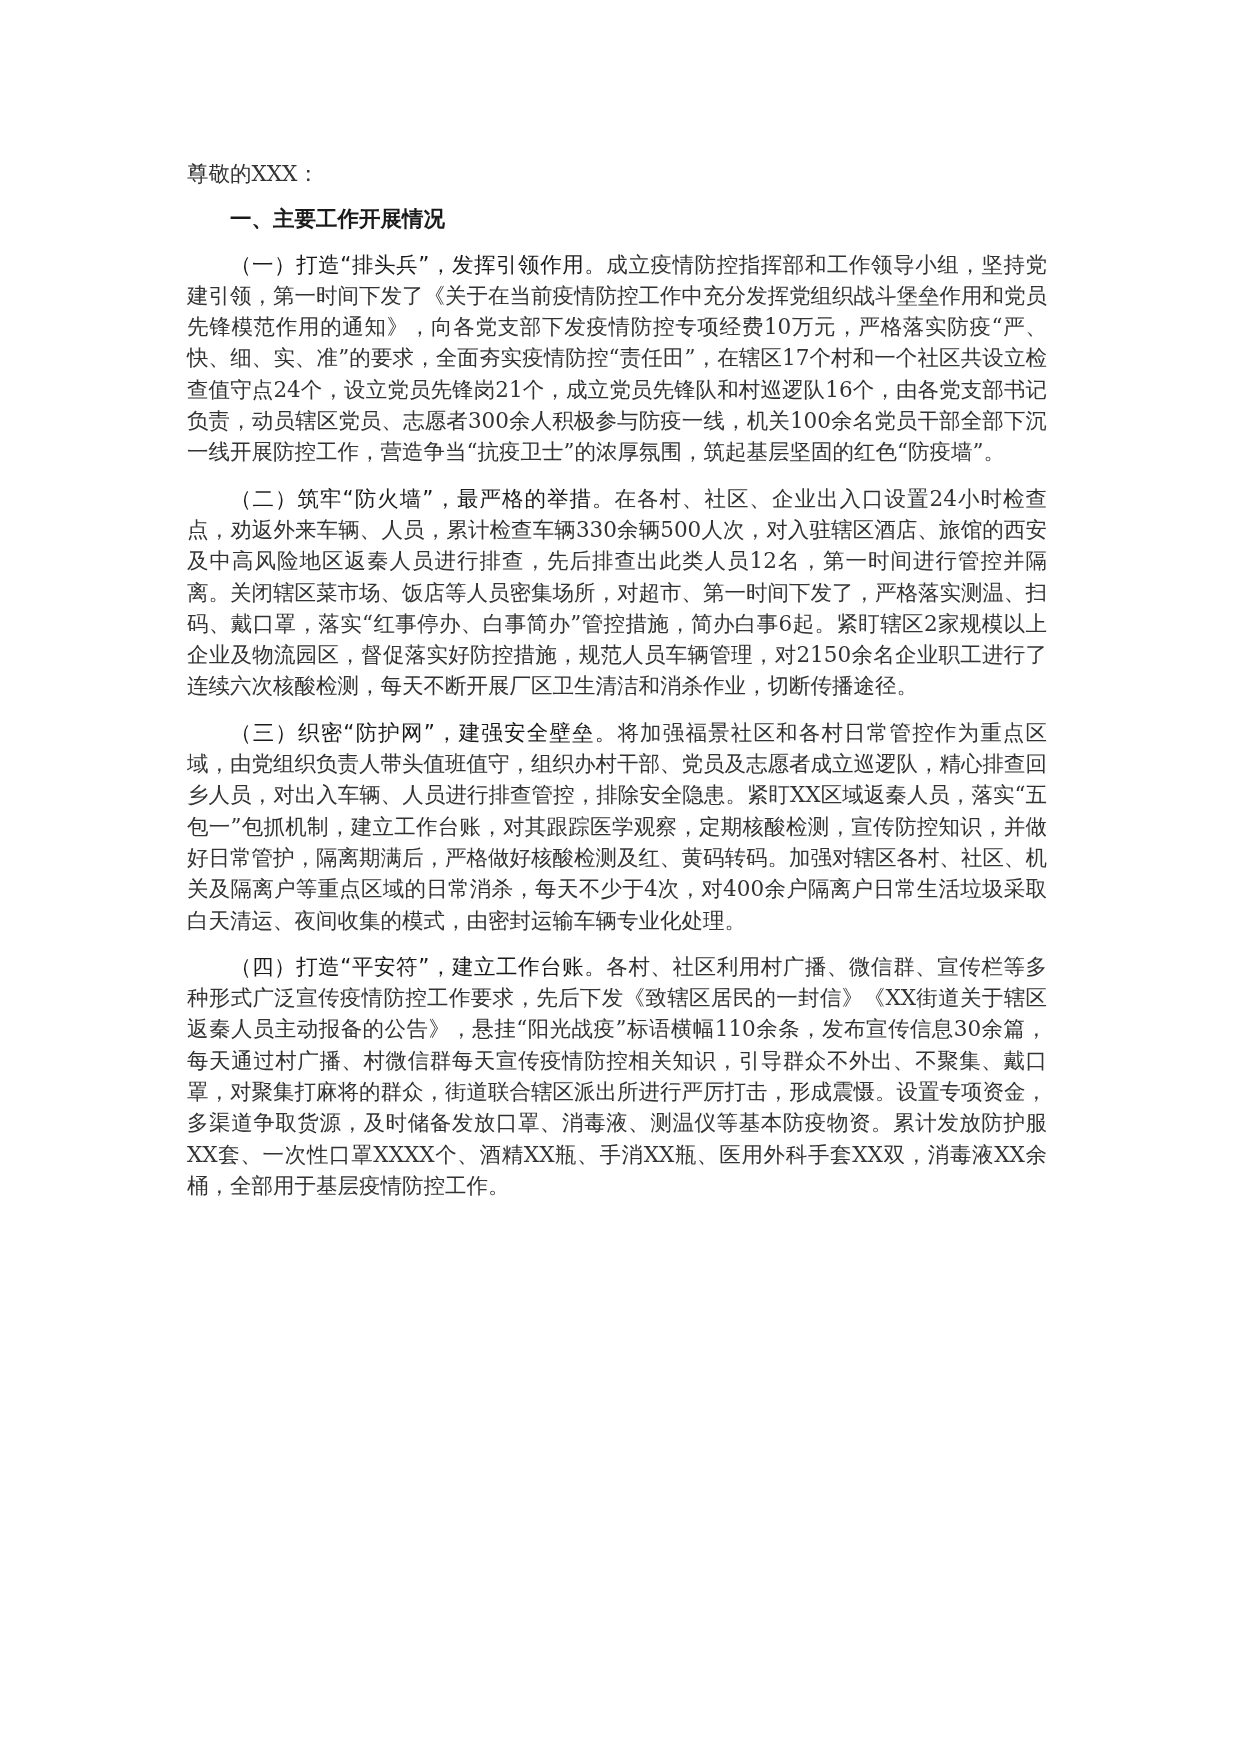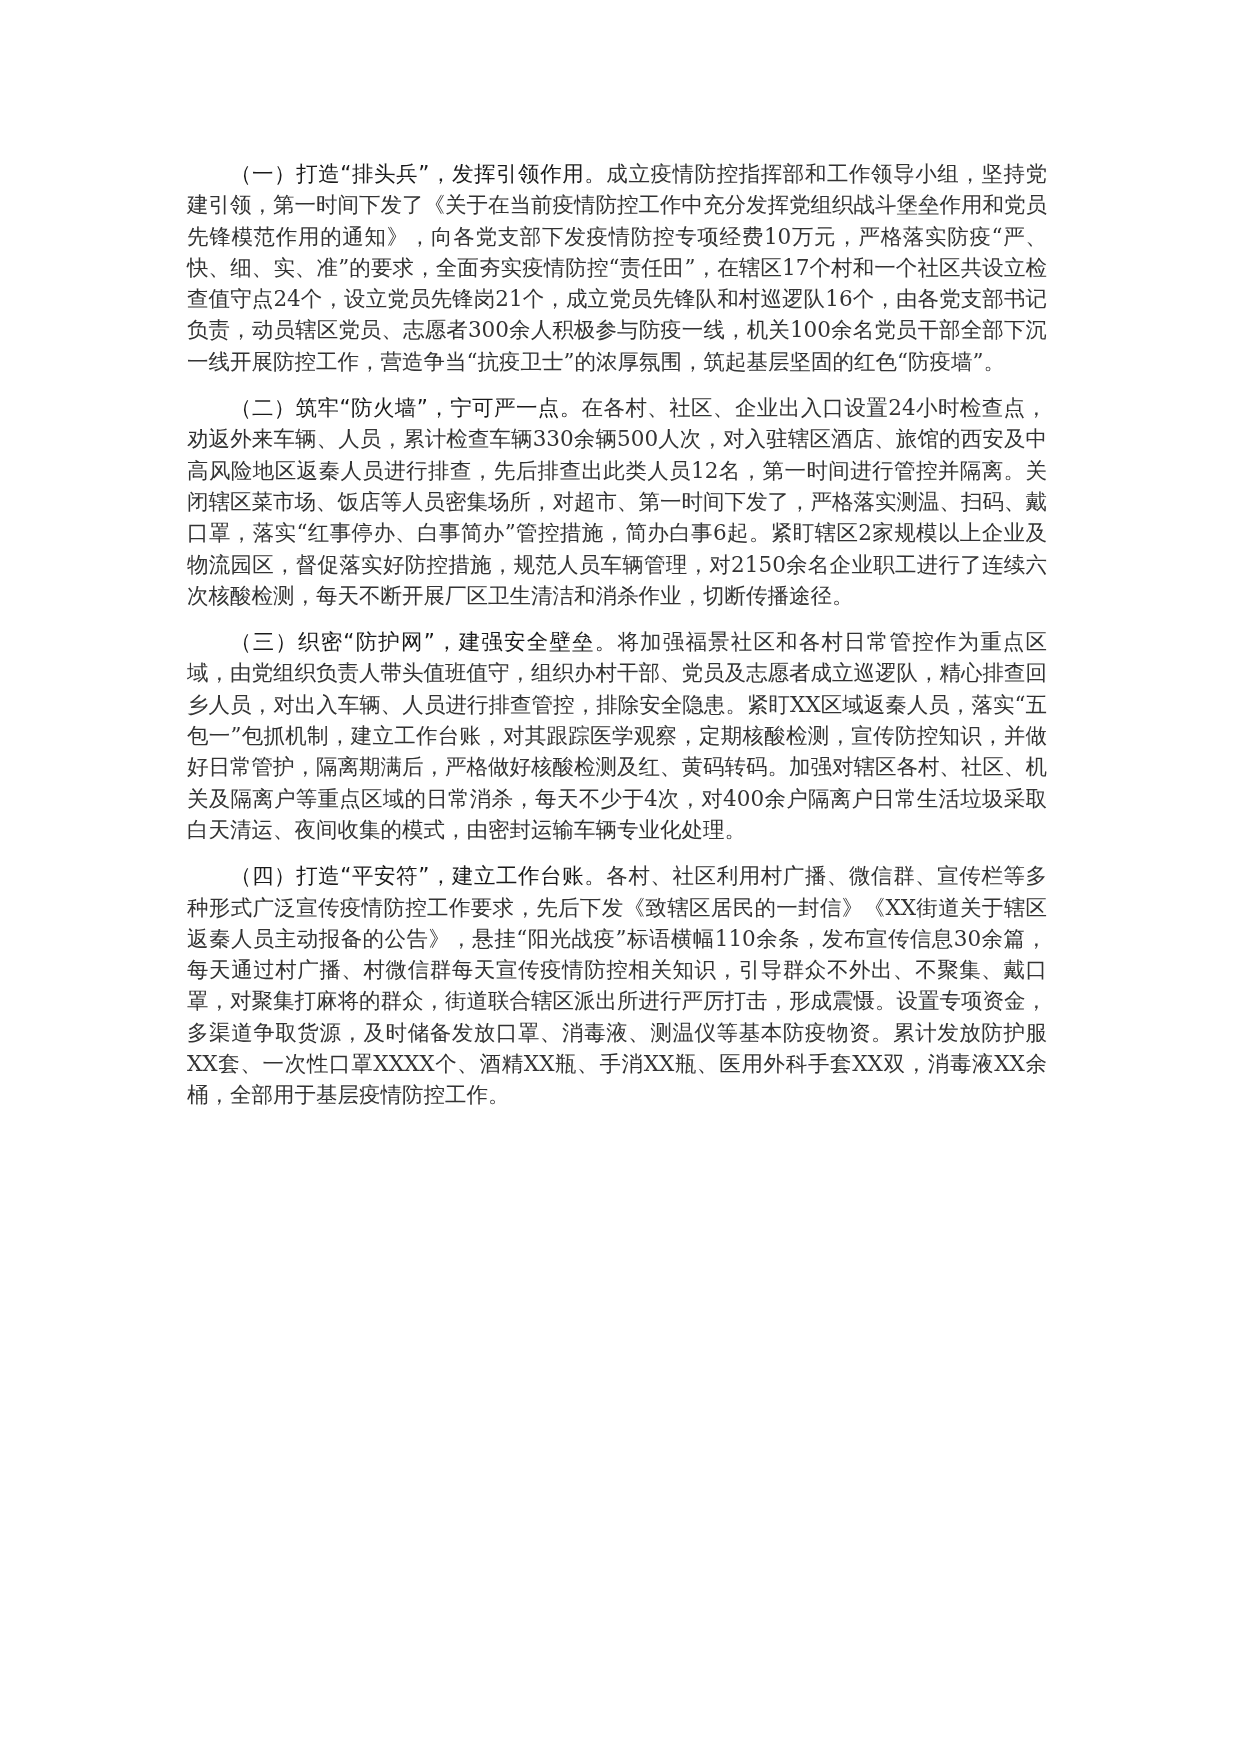--- a/index.html
+++ b/index.html
@@ -22,21 +22,23 @@
     font-family: "DejaVu Sans", "Liberation Sans", sans-serif;
     font-weight: bold;
     color: #1a1a1a;
   }
   .lead { font-family: "DejaVu Sans", "Liberation Sans", sans-serif; font-weight: normal; color: #1a1a1a; }
 </style>
 </head>
 <body>
 
 <div class="page">
+  <p class="salutation">尊敬的XXX：</p>
+  <p class="heading">一、主要工作开展情况</p>
 
   <p class="para"><span class="lead">（一）打造“排头兵”，发挥引领作用。</span><span>成立疫情防控指挥部和工作领导小组，坚持党建引领，第一时间下发了《关于在当前疫情防控工作中充分发挥党组织战斗堡垒作用和党员先锋模范作用的通知》，向各党支部下发疫情防控专项经费10万元，严格落实防疫“严、快、细、实、准”的要求，全面夯实疫情防控“责任田”，在辖区17个村和一个社区共设立检查值守点24个，设立党员先锋岗21个，成立党员先锋队和村巡逻队16个，由各党支部书记负责，动员辖区党员、志愿者300余人积极参与防疫一线，机关100余名党员干部全部下沉一线开展防控工作，营造争当“抗疫卫士”的浓厚氛围，筑起基层坚固的红色“防疫墙”。</span></p>
 
-  <p class="para"><span class="lead">（二）筑牢“防火墙”，宁可严一点。</span><span>在各村、社区、企业出入口设置24小时检查点，劝返外来车辆、人员，累计检查车辆330余辆500人次，对入驻辖区酒店、旅馆的西安及中高风险地区返秦人员进行排查，先后排查出此类人员12名，第一时间进行管控并隔离。关闭辖区菜市场、饭店等人员密集场所，对超市、第一时间下发了，严格落实测温、扫码、戴口罩，落实“红事停办、白事简办”管控措施，简办白事6起。紧盯辖区2家规模以上企业及物流园区，督促落实好防控措施，规范人员车辆管理，对2150余名企业职工进行了连续六次核酸检测，每天不断开展厂区卫生清洁和消杀作业，切断传播途径。</span></p>
+  <p class="para"><span class="lead">（二）筑牢“防火墙”，最严格的举措。</span><span>在各村、社区、企业出入口设置24小时检查点，劝返外来车辆、人员，累计检查车辆330余辆500人次，对入驻辖区酒店、旅馆的西安及中高风险地区返秦人员进行排查，先后排查出此类人员12名，第一时间进行管控并隔离。关闭辖区菜市场、饭店等人员密集场所，对超市、第一时间下发了，严格落实测温、扫码、戴口罩，落实“红事停办、白事简办”管控措施，简办白事6起。紧盯辖区2家规模以上企业及物流园区，督促落实好防控措施，规范人员车辆管理，对2150余名企业职工进行了连续六次核酸检测，每天不断开展厂区卫生清洁和消杀作业，切断传播途径。</span></p>
 
   <p class="para"><span class="lead">（三）织密“防护网”，建强安全壁垒。</span><span>将加强福景社区和各村日常管控作为重点区域，由党组织负责人带头值班值守，组织办村干部、党员及志愿者成立巡逻队，精心排查回乡人员，对出入车辆、人员进行排查管控，排除安全隐患。紧盯XX区域返秦人员，落实“五包一”包抓机制，建立工作台账，对其跟踪医学观察，定期核酸检测，宣传防控知识，并做好日常管护，隔离期满后，严格做好核酸检测及红、黄码转码。加强对辖区各村、社区、机关及隔离户等重点区域的日常消杀，每天不少于4次，对400余户隔离户日常生活垃圾采取白天清运、夜间收集的模式，由密封运输车辆专业化处理。</span></p>
 
   <p class="para"><span class="lead">（四）打造“平安符”，建立工作台账。</span><span>各村、社区利用村广播、微信群、宣传栏等多种形式广泛宣传疫情防控工作要求，先后下发《致辖区居民的一封信》《XX街道关于辖区返秦人员主动报备的公告》，悬挂“阳光战疫”标语横幅110余条，发布宣传信息30余篇，每天通过村广播、村微信群每天宣传疫情防控相关知识，引导群众不外出、不聚集、戴口罩，对聚集打麻将的群众，街道联合辖区派出所进行严厉打击，形成震慑。设置专项资金，多渠道争取货源，及时储备发放口罩、消毒液、测温仪等基本防疫物资。累计发放防护服XX套、一次性口罩XXXX个、酒精XX瓶、手消XX瓶、医用外科手套XX双，消毒液XX余桶，全部用于基层疫情防控工作。</span></p>
 </div>
 
 </body></html>

